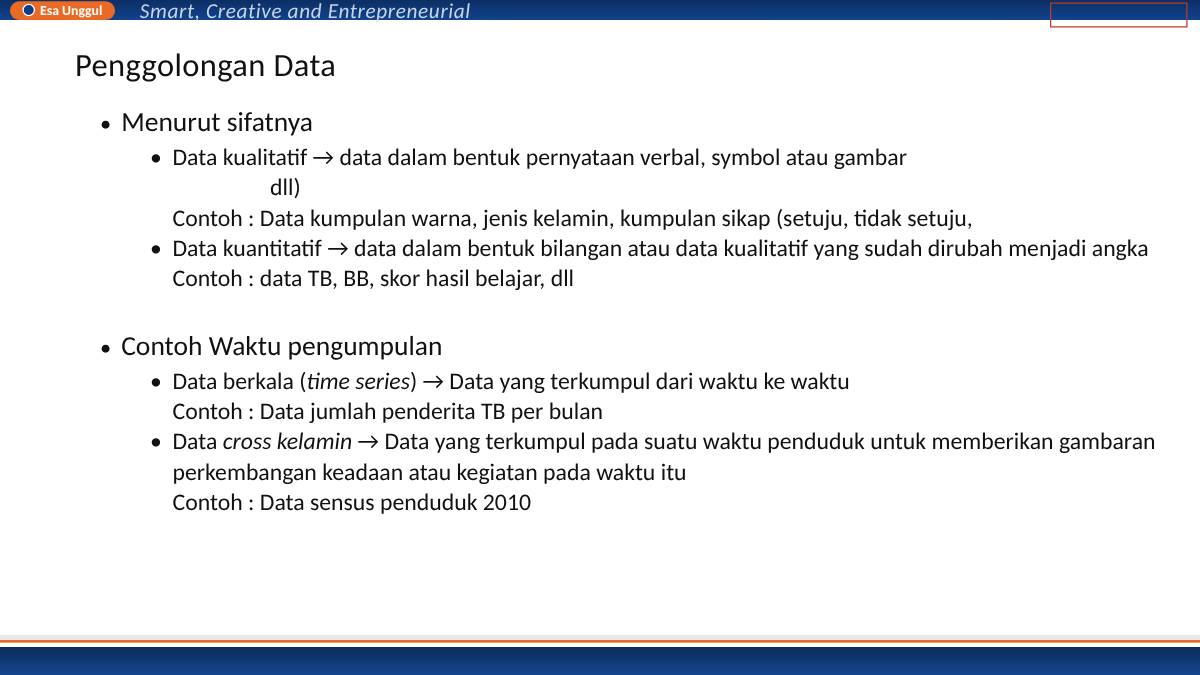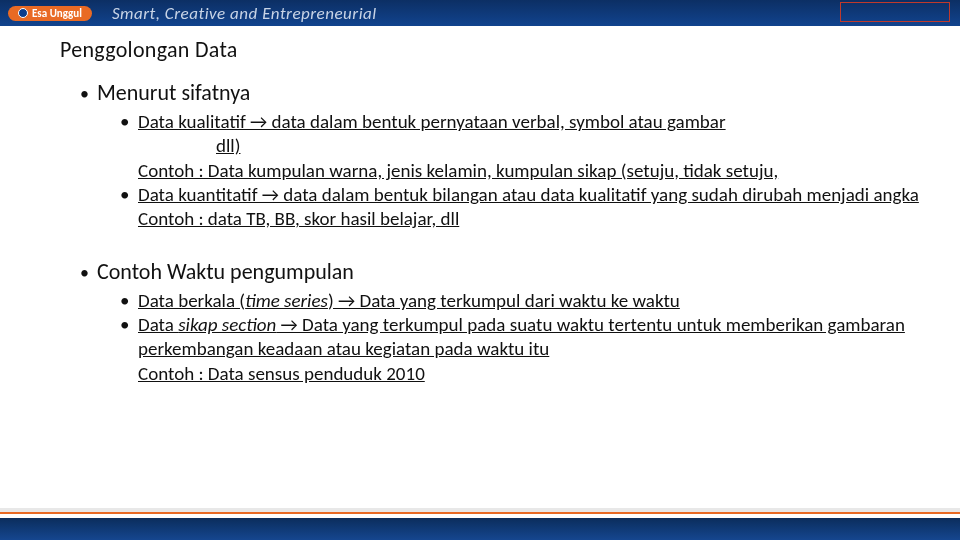--- a/index.html
+++ b/index.html
@@ -1,35 +1,35 @@
 <!DOCTYPE html>
 <html><head>
 <meta charset="utf-8">
 <style>
   * { margin: 0; padding: 0; box-sizing: border-box; }
   html, body { width: 960px; height: 540px; font-family: "Segoe UI", Calibri, Arial, sans-serif; background: #fff; overflow: hidden; }
   .slide { position: relative; width: 960px; height: 540px; background: #fff; }
-  .topbar { position: absolute; top: 0; left: 0; width: 100%; height: 26px; background: linear-gradient(#0c2f64, #11438e); display: flex; align-items: center; padding-left: 8px; text-align: center; }
+  .topbar { position: absolute; top: 0; left: 0; width: 100%; height: 16px; background: linear-gradient(#0c2f64, #11438e); display: flex; align-items: center; padding-left: 8px; text-align: center; }
   .logo-pill { background: #e96a24; border-radius: 12px; padding: 1px 10px; font-size: 11px; font-weight: bold; color: #fff; display: flex; align-items: center; gap: 4px; }
   .logo-pill .dot { width: 10px; height: 10px; border-radius: 50%; background: #0b3d8c; border: 1px solid #fff; }
   .top-tagline { color: #c8d4e6; font-style: italic; font-size: 17px; margin-left: 20px; letter-spacing: .5px; }
   .red-box { position: absolute; top: 2px; right: 10px; width: 110px; height: 20px; border: 1px solid #c0392b; background: transparent; }
   .bottombar { position: absolute; bottom: 0; left: 0; width: 100%; height: 28px; background: linear-gradient(#fff 0, #fff 4px, #0b2d5c 4px, #15468f 100%); border-top: 2px solid #e96a24; }
   .bottombar::before { content:""; position:absolute; left:0; top:4px; height:4px; width:100%; background:#e96a24; opacity:.0; }
   .bottombar .stripe { position:absolute; top:-6px; left:0; width:100%; height:6px; background:#e8e8e8; }
   .bottombar .orange { position:absolute; top:-2px; left:0; width:100%; height:2px; background:#e96a24; }
   .content { position: absolute; top: 30px; left: 0; right: 0; padding: 0 30px 0 60px; }
-  .title { font-size: 22px; font-weight: 400; color: #111; margin-top: 6px; margin-bottom: 16px; letter-spacing: .3px; }
+  .title { font-size: 26px; font-weight: 400; color: #111; margin-top: 6px; margin-bottom: 16px; letter-spacing: .3px; }
   .h2wrap { margin-top: 4px; }
   .h2 { font-size: 22px; color: #111; margin-left: 20px; display: flex; align-items: baseline; gap: 8px; }
   .h2 .bul { font-size: 18px; line-height: 1; }
   .sub { margin-left: 60px; margin-top: 4px; }
   .sub .row { font-size: 19px; color: #111; line-height: 1.28; display: flex; }
   .sub .bul { width: 18px; flex: 0 0 18px; }
-  .sub .txt { flex: 1; text-decoration: underline; }
+  .sub .txt { flex: 1; }
   .indent-more { padding-left: 96px; }
   .gap { height: 22px; }
   .italic { font-style: italic; text-align: right; }
 </style>
 </head>
 <body>
 
 <div class="slide">
 
   <div class="topbar">
@@ -80,23 +80,27 @@
         <span>Contoh Waktu pengumpulan</span>
       </div>
       <div class="sub">
         <div class="row">
           <span class="bul">•</span>
           <span class="txt">
             <span>Data berkala (</span><span class="italic">time series</span><span>) → Data yang terkumpul dari waktu ke waktu</span>
           </span>
         </div>
         <div class="row">
+          <span class="bul"></span>
+          <span class="txt">Contoh : Data jumlah penderita TB per bulan</span>
+        </div>
+        <div class="row">
           <span class="bul">•</span>
           <span class="txt">
-            <span>Data </span><span class="italic">sikap section</span><span>  → Data yang terkumpul pada suatu waktu tertentu untuk memberikan gambaran perkembangan keadaan  atau kegiatan pada waktu itu</span>
+            <span>Data </span><span class="italic">cross kelamin</span><span>  → Data yang terkumpul pada suatu waktu penduduk untuk memberikan gambaran perkembangan keadaan  atau kegiatan pada waktu itu</span>
           </span>
         </div>
         <div class="row">
           <span class="bul"></span>
           <span class="txt">Contoh : Data sensus penduduk 2010</span>
         </div>
       </div>
     </div>
   </div>
 

